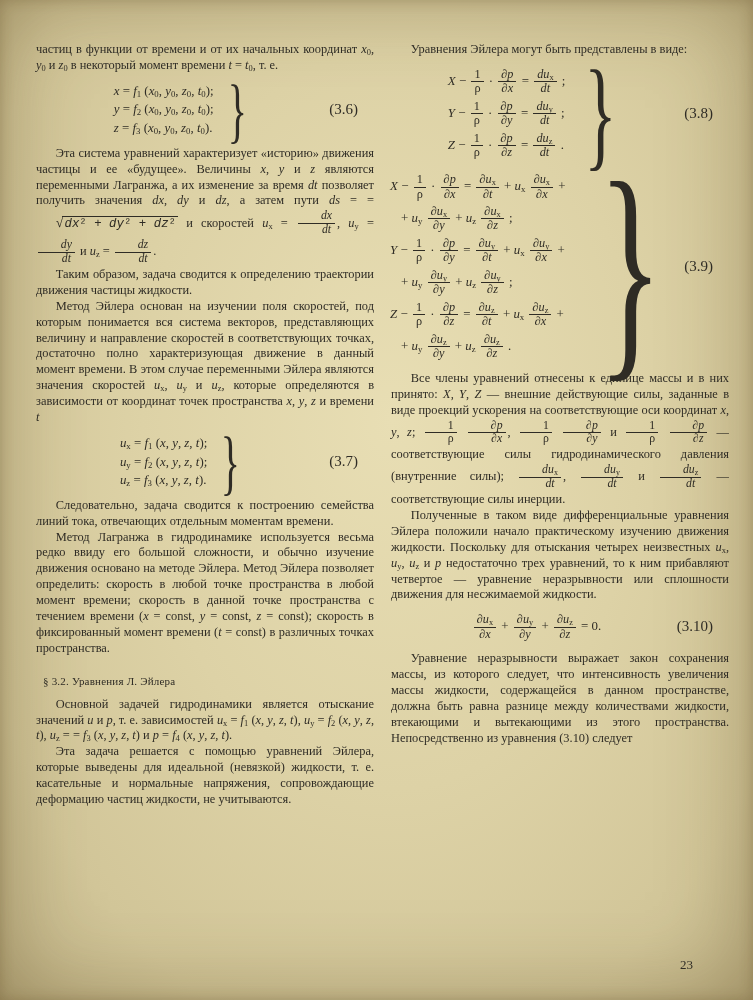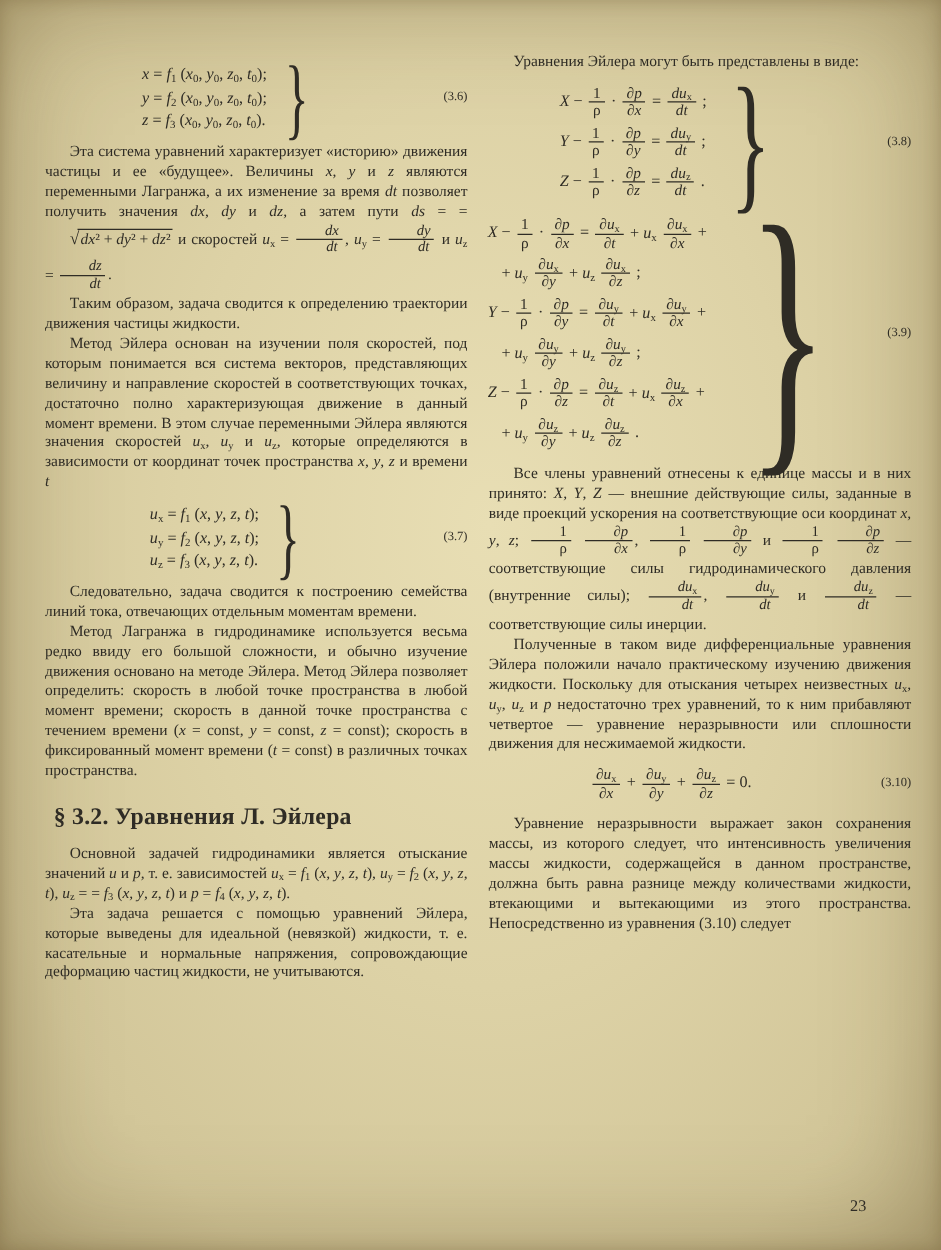--- a/index.html
+++ b/index.html
@@ -14,54 +14,55 @@
     overflow:hidden;
     color:#2f2c25;
     font-family:"Liberation Serif","DejaVu Serif",serif;
     font-size:12.4px;
     line-height:1.28;
   }
   .cols{display:flex;gap:17px;}
   .col{flex:1 1 0;min-width:0;}
   .para{margin:0;text-align:justify;hyphens:auto;}
   .para.indent{text-indent:1.6em;}
-  .sec{font-size:19px;font-weight:700;margin:17px 0 9px 7px;letter-spacing:.2px;}
+  .sec{font-size:11px;font-weight:400;margin:17px 0 9px 7px;letter-spacing:.2px;}
   .eq{
     display:flex;align-items:center;justify-content:center;
     position:relative;margin:7px 0;padding-right:42px;
     font-size:12.9px;
   }
   .eqlines{margin-right:5px;}
   .eqline{white-space:nowrap;margin:2px 0;}
   .eqline.cont{margin-left:11px;font-family:Liberation Serif, serif;}
-  .eqlabel{position:absolute;right:0;top:50%;transform:translateY(-50%);font-size:10px;}
+  .eqlabel{position:absolute;right:16px;top:50%;transform:translateY(-50%);font-size:15px;}
   .brace{
     display:inline-flex;align-items:center;justify-content:center;
     font-weight:400;transform:scaleX(.55);transform-origin:center;
     margin-left:1px;overflow:visible;
   }
   .frac{
     display:inline-block;vertical-align:middle;text-align:center;
     margin:1px 2px;font-size:.95em;line-height:1.1;
   }
   .frac .fn{display:block;border-bottom:1px solid #2f2c25;padding:0 3px;}
   .frac .fd{display:block;padding:0 3px;}
   .sqrt{display:inline-block;white-space:nowrap;}
   .sqrt .rad{font-size:1.12em;}
-  .sqrt .radic{border-top:1px solid #2f2c25;padding:0 2px;margin-left:-1px;}
+  .sqrt .radic{border-top:1px solid #2f2c25;padding:0 2px;margin-left:-1px;font-family:Liberation Mono, monospace;}
   sub{font-size:.68em;vertical-align:-.28em;line-height:0;}
   i{font-style:italic;}
   .page-number{position:absolute;right:60px;bottom:26px;font-size:13px;}
 </style>
 </head>
 <body>
 
 <div class="page">
   <div class="cols">
     <div class="col" id="col-left">
+        <p class="para"><span>частиц в функции от времени и от их начальных координат <i>x</i><sub>0</sub>, <i>y</i><sub>0</sub> и <i>z</i><sub>0</sub> в некоторый момент времени <i>t</i> = <i>t</i><sub>0</sub>, т. е.</span></p>
         <div class="eq">
           <div class="eqlines">
             <div class="eqline"><span><i>x</i> = <i>f</i><sub>1</sub> (<i>x</i><sub>0</sub>, <i>y</i><sub>0</sub>, <i>z</i><sub>0</sub>, <i>t</i><sub>0</sub>);</span></div>
             <div class="eqline"><span><i>y</i> = <i>f</i><sub>2</sub> (<i>x</i><sub>0</sub>, <i>y</i><sub>0</sub>, <i>z</i><sub>0</sub>, <i>t</i><sub>0</sub>);</span></div>
             <div class="eqline"><span><i>z</i> = <i>f</i><sub>3</sub> (<i>x</i><sub>0</sub>, <i>y</i><sub>0</sub>, <i>z</i><sub>0</sub>, <i>t</i><sub>0</sub>).</span></div>
           </div>
           <span class="brace" style="font-size: 72.5px; line-height: 58px; height: 58px;">}</span>
           <span class="eqlabel">(3.6)</span>
         </div>
         <p class="para indent"><span>Эта система уравнений характеризует «историю» движения частицы и ее «будущее». Величины <i>x</i>, <i>y</i> и <i>z</i> являются переменными Лагранжа, а их изменение за время <i>dt</i> позволяет получить значения <i>dx</i>, <i>dy</i> и <i>dz</i>, а затем пути <i>ds</i> = = </span><span class="sqrt"><span class="rad">√</span><span class="radic"><i>dx</i>² + <i>dy</i>² + <i>dz</i>²</span></span><span> и скоростей <i>u</i><sub>x</sub> = </span><span class="frac"><span class="fn"><i>dx</i></span><span class="fd"><i>dt</i></span></span><span>, <i>u</i><sub>y</sub> = </span><span class="frac"><span class="fn"><i>dy</i></span><span class="fd"><i>dt</i></span></span><span> и <i>u</i><sub>z</sub> = </span><span class="frac"><span class="fn"><i>dz</i></span><span class="fd"><i>dt</i></span></span><span>.</span></p>

